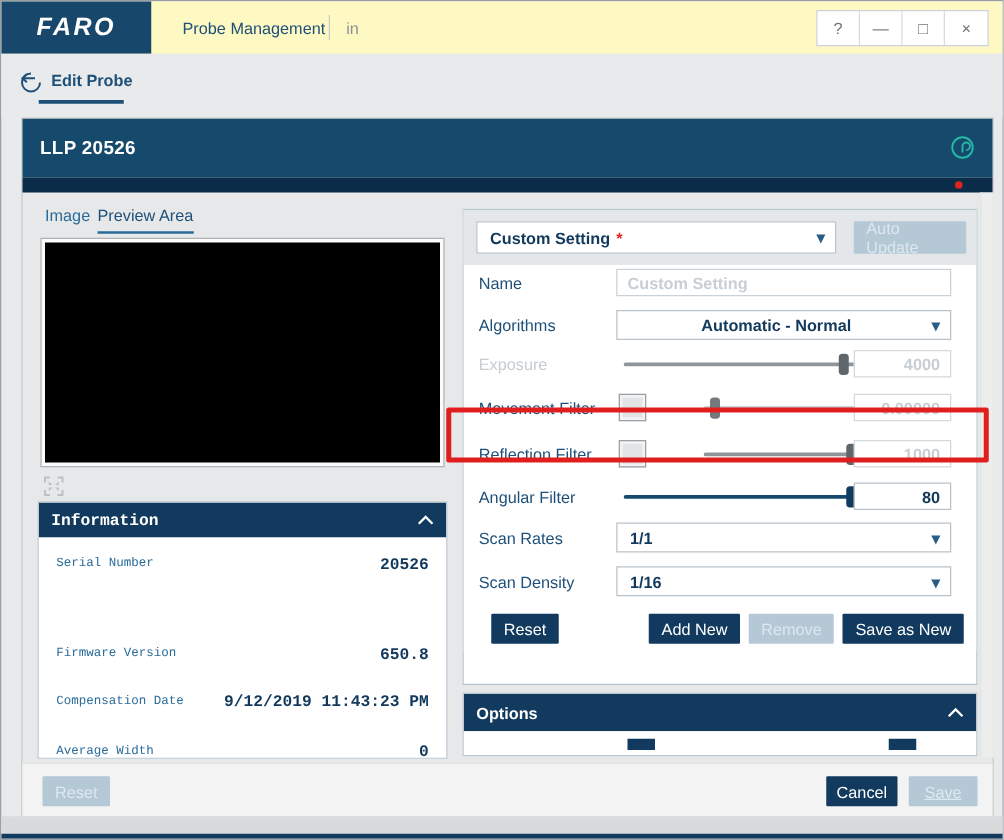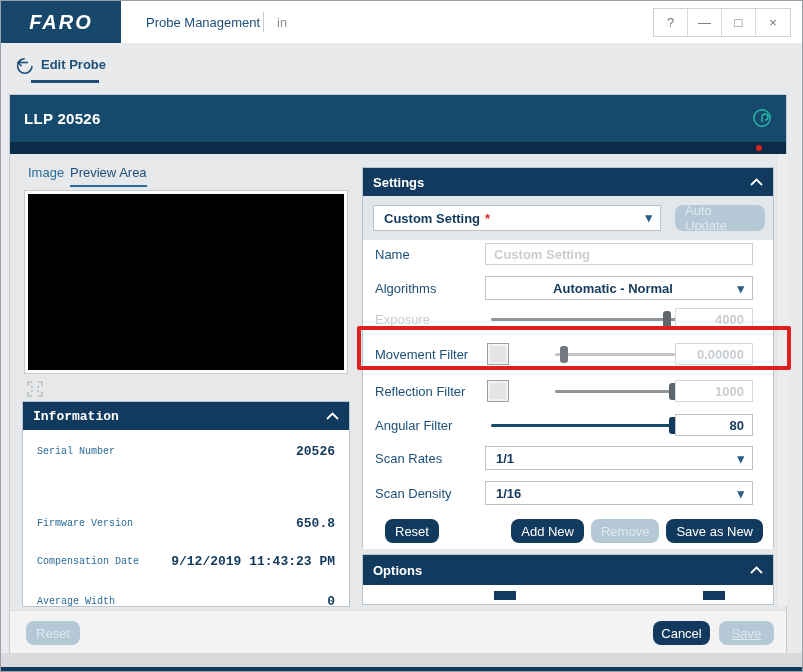--- a/index.html
+++ b/index.html
@@ -1,38 +1,38 @@
 <!DOCTYPE html>
 <html><head>
 <meta charset="utf-8">
 <style>
   * { margin:0; padding:0; box-sizing:border-box; }
   html,body { background:#fff; }
   body { font-family:"Liberation Sans", sans-serif; }
   .screen { position:relative; width:803px; height:672px; background:#e9eaeb; overflow:hidden; border:1px solid #9aa0a6; }
 
   
-  .topbar { position:absolute; left:0; top:0; width:803px; height:42px; background:#ffffff; }
+  .topbar { position:absolute; left:0; top:0; width:803px; height:42px; background:#fef9c3; }
   .logo-block { position:absolute; left:0; top:0; width:120px; height:42px; background:#17476a; display:flex; align-items:center; justify-content:center; }
   .logo-text { color:#fff; font-weight:bold; font-size:20px; letter-spacing:2px; font-style:italic; }
   .top-tab { position:absolute; left:145px; top:0; height:42px; display:flex; align-items:center; color:#1d4f79; font-size:13px; }
   .top-divider { position:absolute; left:262px; top:11px; width:1px; height:20px; background:#c9cdd0; }
   .top-sub { position:absolute; left:276px; top:0; height:42px; display:flex; align-items:center; color:#8a9096; font-size:13px; }
   .win-controls { position:absolute; right:13px; top:7px; height:29px; display:flex; border:1px solid #cfd2d4; background:#fff; }
   .win-btn { width:34px; height:27px; display:flex; align-items:center; justify-content:center; color:#6f757a; font-size:13px; border-right:1px solid #d8dbdd; cursor:default; }
   .win-btn:last-child { border-right:none; }
 
   
   .crumb-row { position:absolute; left:0; top:42px; width:803px; height:51px; background:#e9eaeb; }
   .back-icon { position:absolute; left:14px; top:13px; width:20px; height:20px; }
   .crumb-label { position:absolute; left:40px; top:14px; color:#1d4f79; font-size:13px; font-weight:bold; }
   .crumb-underline { position:absolute; left:30px; top:37px; width:68px; height:3px; background:#1d4f79; }
 
   
-  .card { position:absolute; left:8px; top:93px; width:778px; height:559px; background:#e7e8e9; border:1px solid #c6cacd; }
+  .card { position:absolute; left:16px; top:93px; width:778px; height:559px; background:#e7e8e9; border:1px solid #c6cacd; }
   .probe-header { position:absolute; left:0; top:0; width:100%; height:47px; background:#164a6c; display:flex; align-items:center; }
   .probe-title { color:#fff; font-size:15px; font-weight:bold; margin-left:14px; letter-spacing:.3px; }
   .probe-icon { position:absolute; right:14px; top:13px; width:20px; height:20px; }
   .probe-strip { position:absolute; left:0; top:47px; width:100%; height:12px; background:#0b2c49; }
   .red-dot { position:absolute; right:24px; top:3px; width:6px; height:6px; border-radius:50%; background:#e0231f; }
 
   
   .tab-image { position:absolute; left:18px; top:70px; color:#2a6b99; font-size:13px; cursor:default; }
   .tab-preview { position:absolute; left:60px; top:70px; color:#1d4f79; font-size:13px; padding-bottom:5px; border-bottom:2px solid #2a6b99; cursor:default; }
   .preview-box { position:absolute; left:15px; top:96px; width:322px; height:182px; background:#000; border:3px solid #fbfbfb; box-shadow:0 0 0 1px #c9cccf; }
@@ -50,21 +50,21 @@
   .ir0{top:10px} .ir1{top:46px} .ir2{top:82px} .ir3{top:120px} .ir4{top:160px}
 
   
   .settings-panel { left:352px; top:72px; width:412px; height:381px; }
   .settings-body { position:relative; width:100%; height:353px; background:#fff; }
   .preset-strip { position:absolute; left:0; top:0; width:100%; height:44px; background:#e4e7ea; }
   .dropdown { position:relative; background:#fff; border:1px solid #b9c3ca; height:26px; display:flex; align-items:center; padding:0 22px 0 10px; font-size:13px; font-weight:bold; color:#12395c; cursor:default; }
   .dropdown .caret { position:absolute; right:8px; top:4px; color:#2a5d86; font-size:13px; }
   .preset-dd { position:absolute; left:10px; top:9px; width:288px; }
   .req { color:#e0231f; margin-left:5px; }
-  .btn { display:flex; align-items:center; justify-content:center; font-size:13px; height:24px; padding:12px 10px; background:#123a5e; color:#fff; cursor:default; border-radius:8px; }
+  .btn { display:flex; align-items:center; justify-content:center; font-size:13px; height:24px; padding:12px 10px; background:#123a5e; color:#fff; cursor:default; border-radius:1px; }
   .btn.disabled { background:#b5c8d6; color:#dde8ef; }
   .auto-update { position:absolute; right:8px; top:9px; width:90px; height:26px; }
 
   .srow { position:absolute; left:12px; right:10px; display:flex; align-items:center; }
   .slabel { width:100px; font-size:13px; color:#1d4f79; flex:none; }
   .slabel.dis { color:#c6ccd1; }
   .r-name{top:47px;height:22px} .r-algo{top:80px;height:24px} .r-expo{top:111px;height:24px}
   .r-move{top:145px;height:26px} .r-refl{top:183px;height:24px} .r-ang{top:217px;height:24px}
   .r-rates{top:250px;height:24px} .r-dens{top:285px;height:24px} .r-btns{top:323px;height:24px}
 
@@ -193,26 +193,20 @@
           <span class="ivalue">9/12/2019 11:43:23 PM</span>
         </div>
         <div class="irow ir4">
           <span class="ilabel">Average Width</span>
           <span class="ivalue">0</span>
         </div>
       </div>
     </div>
 
     <div class="panel settings-panel">
-      <div class="panel-header">
-        <span>Settings</span>
-        <svg class="chev" viewBox="0 0 13 8">
-            <path d="M1 7 L6.5 1.5 L12 7" fill="none" stroke="#fff" stroke-width="1.8"></path>
-          </svg>
-      </div>
       <div class="settings-body">
 
         <div class="preset-strip">
           <div class="dropdown preset-dd">
             <span>Custom Setting</span>
             <span class="req">*</span>
             <span class="caret">▾</span>
           </div>
           <div class="btn disabled auto-update">Auto Update</div>
         </div>

